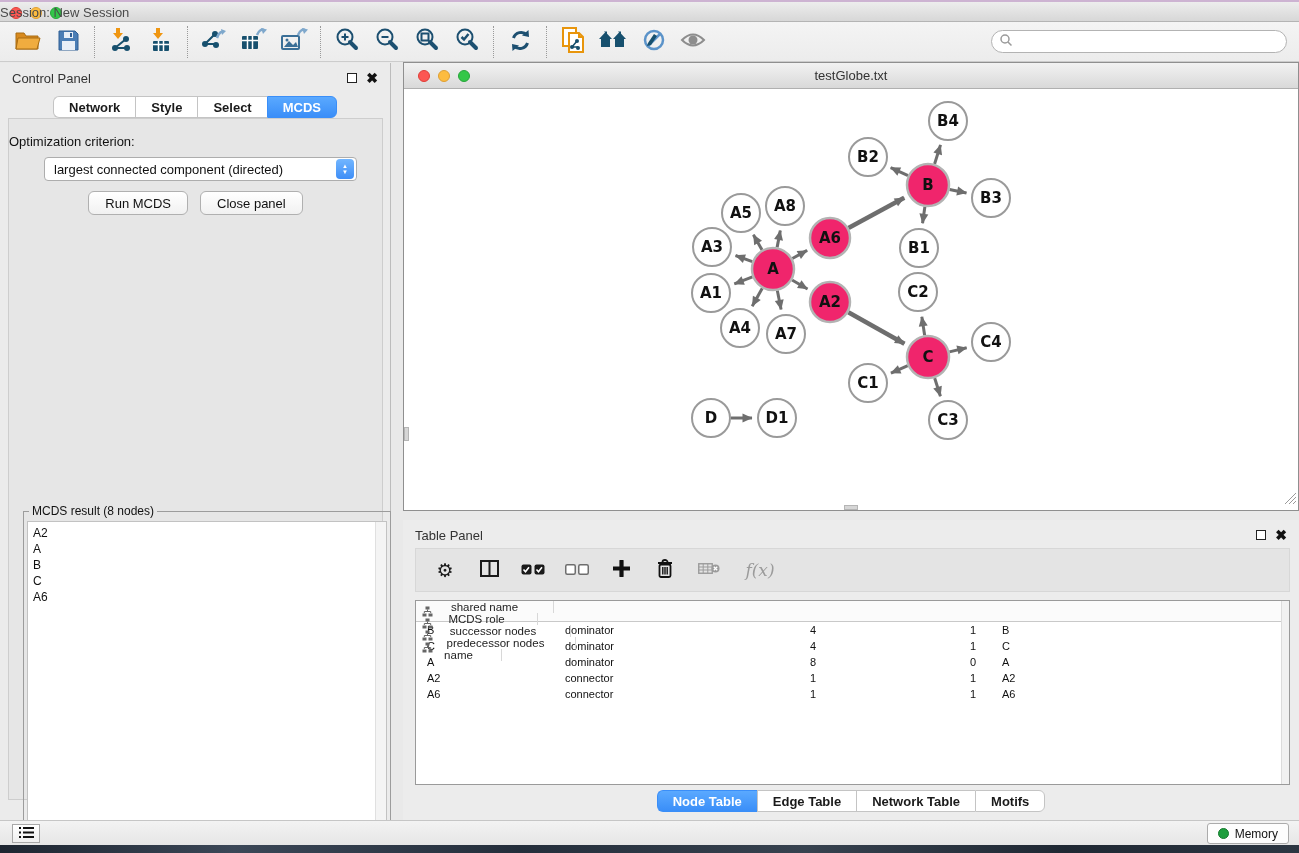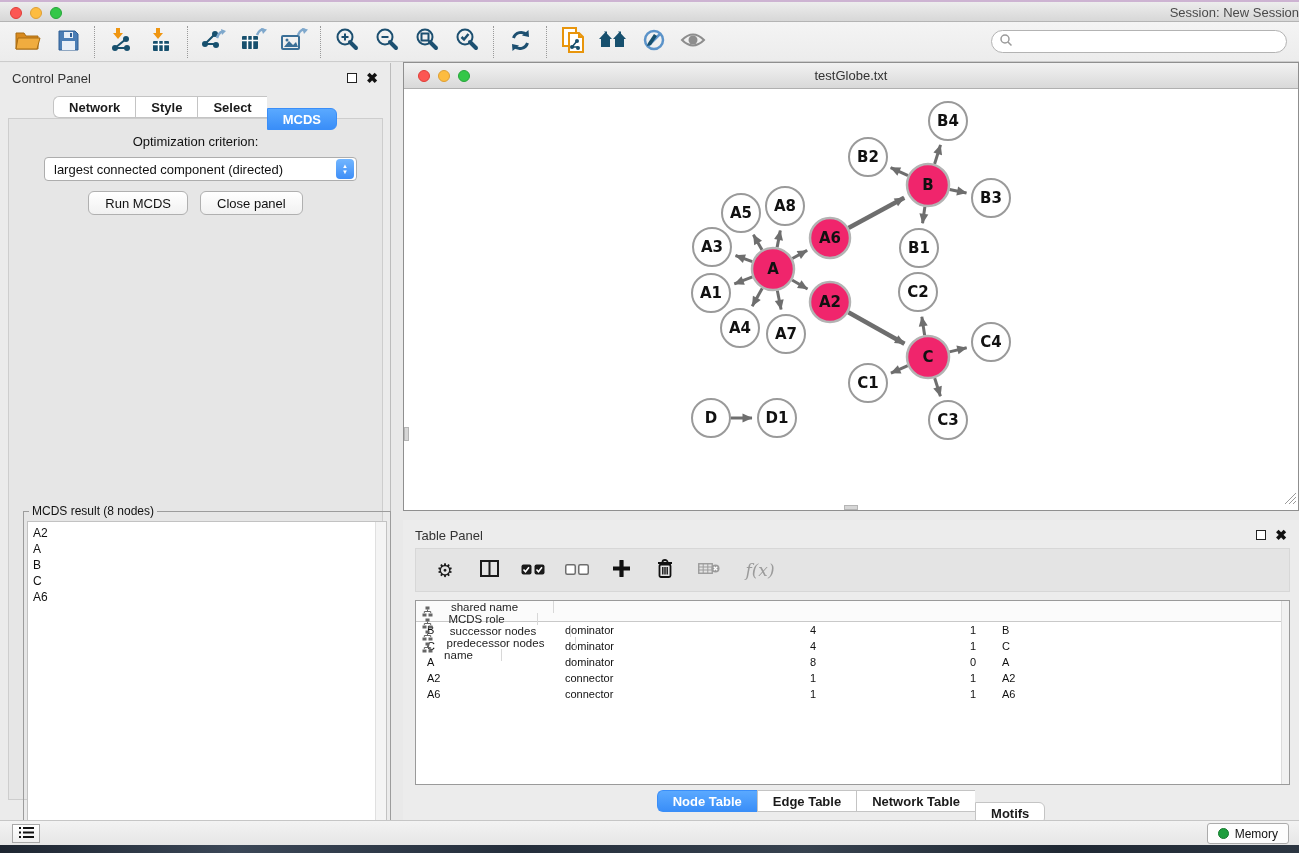--- a/index.html
+++ b/index.html
@@ -9,21 +9,21 @@
 
   
   .titlebar { position:absolute; top:0; left:0; width:1299px; height:22px;
     background:linear-gradient(#ededed,#d7d7d7); border-top:2px solid #cdb3d2;
     border-bottom:1px solid #b4b4b4; }
   .traffic { position:absolute; top:5px; left:10px; display:flex; gap:8px; }
   .tl { width:12px; height:12px; border-radius:50%; }
   .tl.red { background:#fc5753; border:1px solid #df3e38; }
   .tl.yellow { background:#fdbc40; border:1px solid #de9f34; }
   .tl.green { background:#33c748; border:1px solid #27a53a; }
-  .titlebar-text { position:absolute; top:3px; left:0; right:0; text-align:right;
+  .titlebar-text { position:absolute; top:3px; left:0; right:0; text-align:left;
     font-size:13px; color:#4a4a4a; }
 
   
   .toolbar { position:absolute; top:22px; left:0; width:1299px; height:40px;
     background:linear-gradient(#f4f4f4,#ececec); border-bottom:1px solid #cccccc;
     display:flex; align-items:center; padding:0 8px; }
   .icon-btn { width:40px; height:34px; display:flex; align-items:center; justify-content:center;
     background:transparent; border:none; cursor:default; }
   .tsep { width:1px; height:32px; border-left:1px dotted #9a9a9a; margin:0 6px; }
   .search-wrap { margin-left:auto; margin-right:4px; width:296px; height:23px;
@@ -37,25 +37,25 @@
     background:#ebebeb; border-right:1px solid #bcbcbc; }
   .panel-header { height:30px; display:flex; align-items:center; padding:0 12px; }
   .panel-title { font-size:13px; color:#333; }
   .panel-hdr-icons { margin-left:auto; display:flex; align-items:center; gap:9px; }
   .float-box { width:10px; height:10px; border:1.5px solid #222; background:#fff; display:inline-block; }
   .close-x { font-size:14px; font-weight:bold; color:#111; line-height:10px; }
   .cp-tabs { position:absolute; top:33px; left:0; right:0; display:flex; justify-content:center; z-index:2; }
   .tab { height:22px; line-height:21px; padding:0 15px; font-size:13px; background:#ffffff;
     border:1px solid #c4c4c4; border-right:none; color:#1a1a1a;font-weight:bold; }
   .tab:first-child { border-radius:6px 0 0 6px; }
-  .tab:last-child { border-radius:0 6px 6px 0; border-right:1px solid #c4c4c4;margin-top:12px; }
+  .tab:last-child { border-radius:0 6px 6px 0; border-right:1px solid #c4c4c4; }
   .tab.active { background:linear-gradient(#5aa9ff,#3a8ef8); color:#ffffff; border-color:#3a8ef8; }
   .cp-content { position:absolute; top:55px; left:8px; width:375px; height:682px;
     background:#e6e6e6; border:1px solid #cdcdcd; }
-  .opt-label { position:absolute; top:15px; left:0; right:0; text-align:center; font-size:13px; color:#111; }
+  .opt-label { position:absolute; top:15px; left:0; right:0; font-size:13px; color:#111; }
   .criterion { position:absolute; top:38px; left:35px; width:313px; height:24px;
     background:#fff; border:1px solid #adadad; border-radius:4px;
     display:flex; align-items:center; font-size:13px; color:#111; padding-left:9px; }
   .stepper { margin-left:auto; width:18px; height:20px; margin-right:2px; border-radius:4px;
     background:linear-gradient(#72b6ff,#3e8ef7); display:flex; flex-direction:column;
     align-items:center; justify-content:center; color:#fff; font-size:6px; line-height:6px; }
   .cp-buttons { position:absolute; top:72px; left:0; right:0; display:flex; justify-content:center; gap:12px; }
   .btn { height:24px; padding:0 16px; font-size:13px; color:#111;
     background:linear-gradient(#ffffff,#f1f1f1); border:1px solid #b0b0b0; border-radius:6px; }
   .result-box { position:absolute; top:392px; left:14px; width:368px; height:344px;

